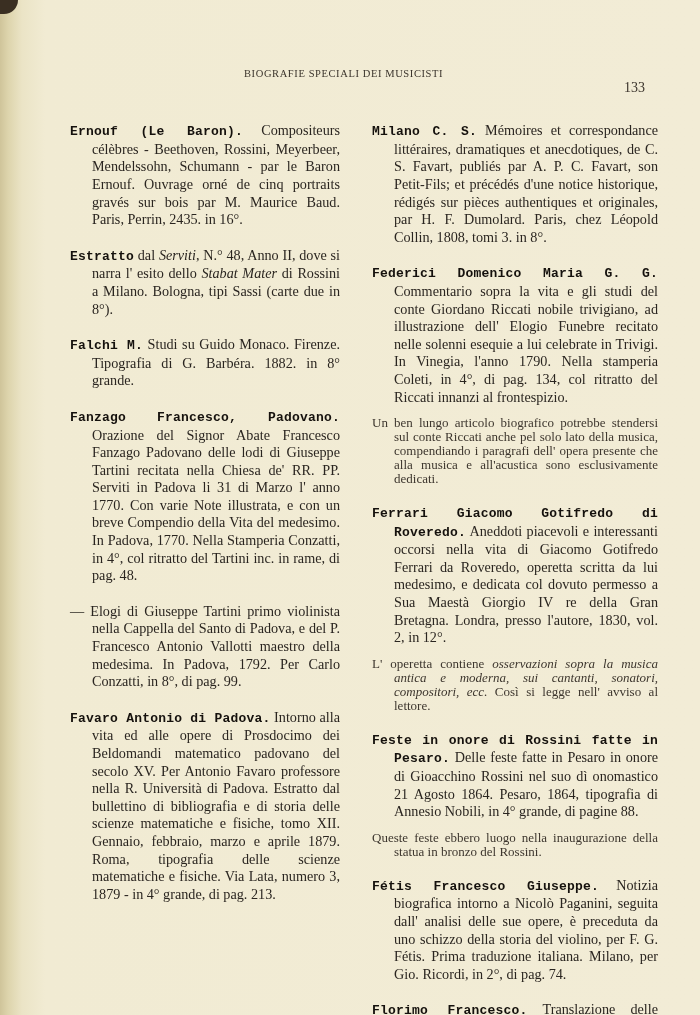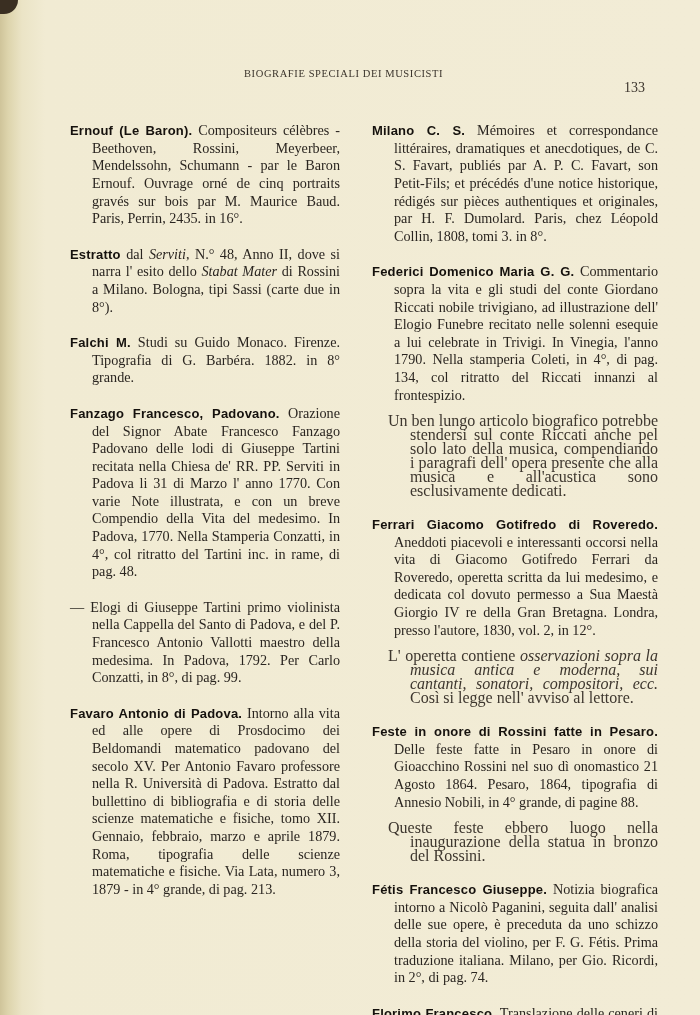--- a/index.html
+++ b/index.html
@@ -22,24 +22,24 @@
       position: absolute; top: 68px; left: 244px;
       font-size: 10.5px; letter-spacing: 0.6px; color: #3b342c;
     }
     .page-number {
       position: absolute; top: 80px; left: 624px; font-size: 14px; color: #3b342c;
     }
     .col { position: absolute; top: 108px; font-size: 14.2px; line-height: 17.6px; }
     .col.left { left: 70px; width: 270px; }
     .col.right { left: 372px; width: 286px; }
     .entry { margin-bottom: 18px; text-align: justify; padding-left: 22px; text-indent: -22px; }
-    .entry .head { font-weight: bold; font-family: Liberation Sans, sans-serif; font-size: 13px; letter-spacing: 0.2px; color: #15110d; }
+    .entry .head { font-weight: bold; font-family: Liberation Mono, monospace; font-size: 13px; letter-spacing: 0.2px; color: #15110d; }
     .entry.dash { padding-left: 22px; text-indent: -22px; }
     .note {
-      font-size: 16px; line-height: 14px; margin: -8px 0 18px 16px;
+      font-size: 13px; line-height: 14px; margin: -8px 0 18px 0;
       padding-left: 22px; text-indent: -22px; text-align: justify; color: #3d362e;
     }
     .note .it { font-style: italic; }
     .it { font-style: italic; }
   </style>
 </head>
 <body>
 
 <div class="page">
   <div class="corner"></div>

